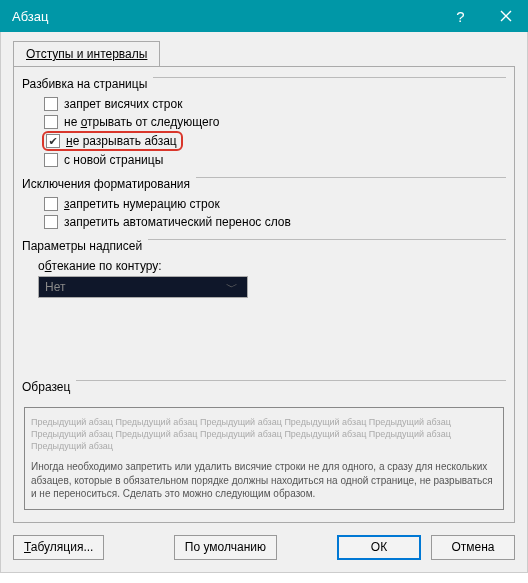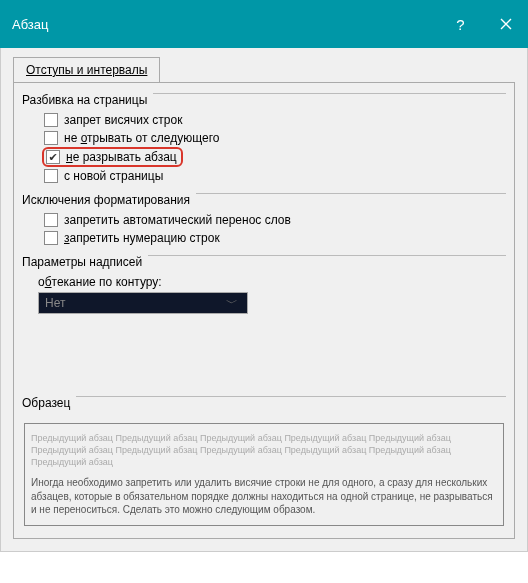--- a/index.html
+++ b/index.html
@@ -1,17 +1,17 @@
 <!DOCTYPE html>
 <html><head>
 <meta charset="utf-8">
 <style>
   * { box-sizing: border-box; margin: 0; padding: 0; }
   body { font-family: "Segoe UI", Tahoma, sans-serif; font-size: 12px; background: #fff; width: 528px; }
-  .titlebar { background: #0097a7; color: #fff; height: 48px; display: flex; align-items: center; padding: 0 0 0 12px; }
+  .titlebar { background: #0097a7; color: #fff; height: 32px; display: flex; align-items: center; padding: 0 0 0 12px; }
   .titlebar .title { flex: 1; font-size: 13px; }
   .titlebar .btn { width: 45px; height: 32px; display: flex; align-items: center; justify-content: center; font-size: 15px; }
   .content { background: #f0f0f0; padding: 8px 12px 12px 12px; border: 1px solid #ccc; border-top: none; }
   .tabs { display: flex; position: relative; top: 1px; text-align: right; }
   .tab { padding: 5px 12px; border: 1px solid #aaa; background: #f0f0f0; font-size: 12px; margin-right: -1px; position: relative; }
   .tab.active { border-bottom: 1px solid #f0f0f0; z-index: 2; background: #f0f0f0; }
   .panel { border: 1px solid #aaa; padding: 10px 8px; background: #f0f0f0; }
   .group { margin-bottom: 8px; }
   .group-header { display: flex; align-items: flex-start; margin-bottom: 4px; }
   .group-header span { white-space: nowrap; }
@@ -76,25 +76,25 @@
       </div>
     </div>
 
     <div class="group">
       <div class="group-header">
         <span>Исключения форматирования</span>
         <div class="line"></div>
       </div>
       <div class="chk-row">
         <span class="chk"></span>
-        <span>запретить автоматический перенос слов</span>
+        <span><span class="underline-char">з</span><span>апретить нумерацию строк</span></span>
       </div>
       <div class="chk-row">
         <span class="chk"></span>
-        <span><span class="underline-char">з</span><span>апретить нумерацию строк</span></span>
+        <span>запретить автоматический перенос слов</span>
       </div>
     </div>
 
     <div class="group">
       <div class="group-header">
         <span>Параметры надписей</span>
         <div class="line"></div>
       </div>
       <div class="field-row">
         <span><span>о</span><span class="underline-char">б</span><span>текание по контуру:</span></span>
@@ -113,14 +113,22 @@
         <div class="line"></div>
       </div>
       <div class="preview-box">
         <div>Предыдущий абзац Предыдущий абзац Предыдущий абзац Предыдущий абзац Предыдущий абзац Предыдущий абзац Предыдущий абзац Предыдущий абзац Предыдущий абзац Предыдущий абзац Предыдущий абзац</div>
         <div class="desc">Иногда необходимо запретить или удалить висячие строки не для одного, а сразу для нескольких абзацев, которые в обязательном порядке должны находиться на одной странице, не разрываться и не переноситься. Сделать это можно следующим образом.</div>
       </div>
     </div>
 
   </div>
 
+  <div class="buttons">
+    <button class="dlg"><span class="underline-char">Т</span><span>абуляция...</span></button>
+    <div class="spacer"></div>
+    <button class="dlg">По умолчанию</button>
+    <div style="width:40px"></div>
+    <button class="dlg default">ОК</button>
+    <button class="dlg">Отмена</button>
+  </div>
 
 </div>
 
 </body></html>

